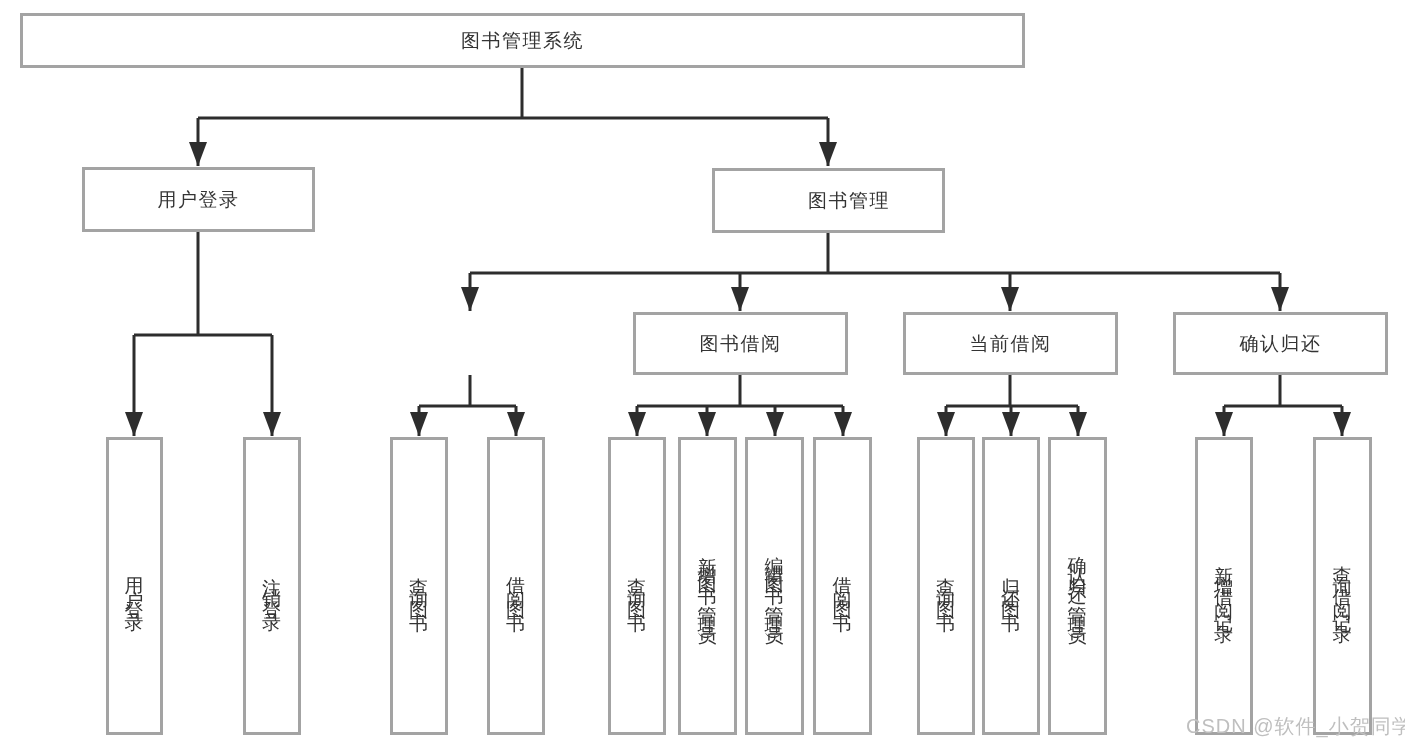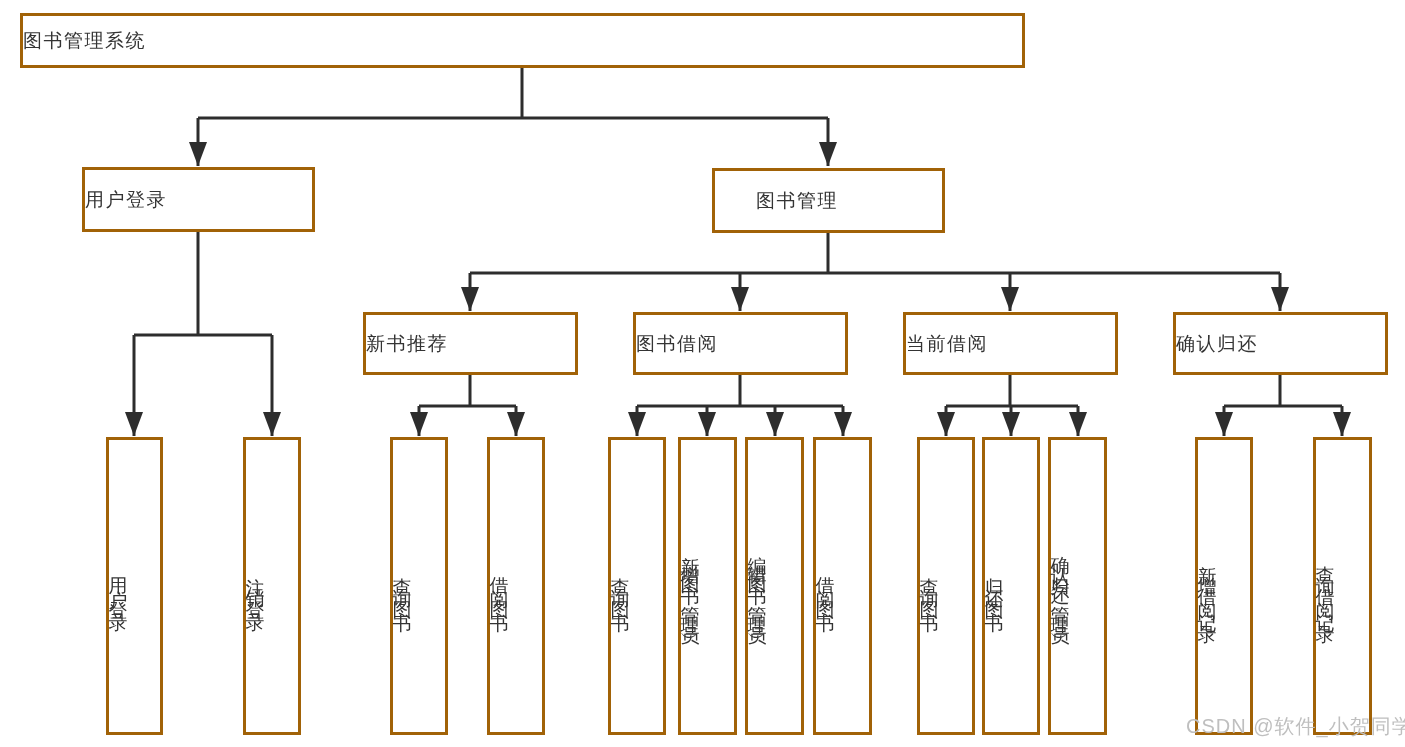--- a/index.html
+++ b/index.html
@@ -2,22 +2,22 @@
 <html><head>
 <meta charset="utf-8">
 <style>
   html,body{margin:0;padding:0;background:#ffffff;}
   .canvas{
     position:relative;width:1405px;height:747px;background:#ffffff;
     font-family:"Liberation Sans","DejaVu Sans",sans-serif;color:#343434;overflow:hidden;
   }
   svg.connectors{position:absolute;left:0;top:0;width:1405px;height:747px;}
   .node{
-    position:absolute;background:#ffffff;border:3px solid #a16207;
-    box-sizing:border-box;display:flex;align-items:center;justify-content:flex-start;
+    position:absolute;background:#ffffff;border:3px solid #a3a3a3;
+    box-sizing:border-box;display:flex;align-items:center;justify-content:center;
   }
   .hnode{font-size:19px;letter-spacing:1.5px;}
   .vnode span{
     writing-mode:vertical-rl;white-space:nowrap;line-height:1;
     font-size:19px;letter-spacing:12px;
   }
   .vnode.long span{letter-spacing:10px;}
   .watermark{
     position:absolute;left:1186px;top:713px;font-size:20px;letter-spacing:1px;
     color:#bfbfbf;z-index:6;white-space:nowrap;
@@ -68,23 +68,20 @@
     <span>图书管理系统</span>
   </div>
 
   <div class="node hnode" style="left:82px;top:167px;width:233px;height:65px;">
     <span>用户登录</span>
   </div>
   <div class="node hnode" style="left:712px;top:168px;width:233px;height:65px;padding-left:41px;">
     <span>图书管理</span>
   </div>
 
-  <div class="node hnode" style="left:363px;top:312px;width:215px;height:63px;">
-    <span>新书推荐</span>
-  </div>
   <div class="node hnode" style="left:633px;top:312px;width:215px;height:63px;">
     <span>图书借阅</span>
   </div>
   <div class="node hnode" style="left:903px;top:312px;width:215px;height:63px;">
     <span>当前借阅</span>
   </div>
   <div class="node hnode" style="left:1173px;top:312px;width:215px;height:63px;">
     <span>确认归还</span>
   </div>
 

